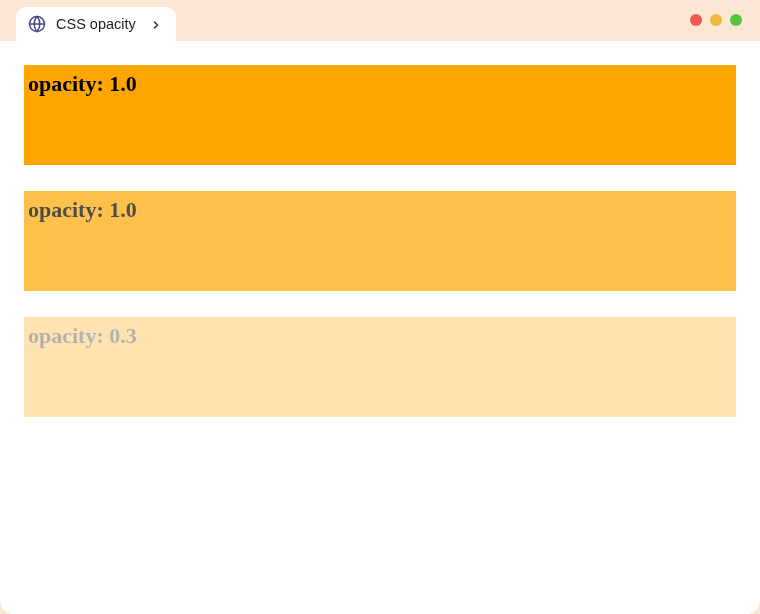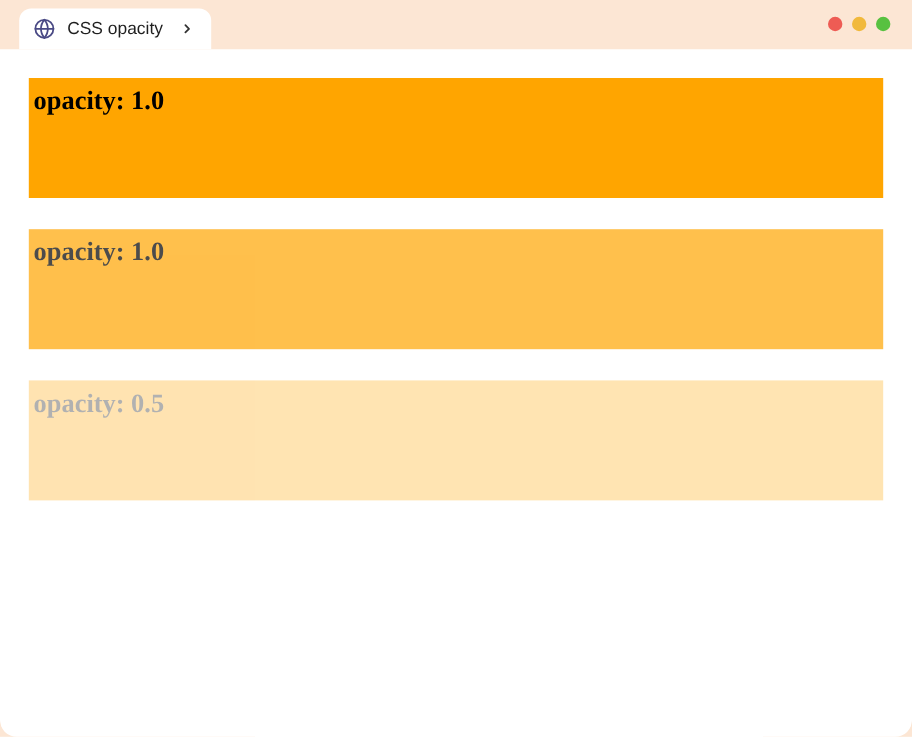--- a/index.html
+++ b/index.html
@@ -110,15 +110,15 @@
 </div>
 
 <div class="content">
   <div class="box" style="opacity:1">
     <span class="box-label">opacity: 1.0</span>
   </div>
   <div class="box" style="opacity:0.7">
     <span class="box-label">opacity: 1.0</span>
   </div>
   <div class="box" style="opacity:0.3">
-    <span class="box-label">opacity: 0.5</span>
+    <span class="box-label">opacity: 0.3</span>
   </div>
 </div>
 
 </body></html>

